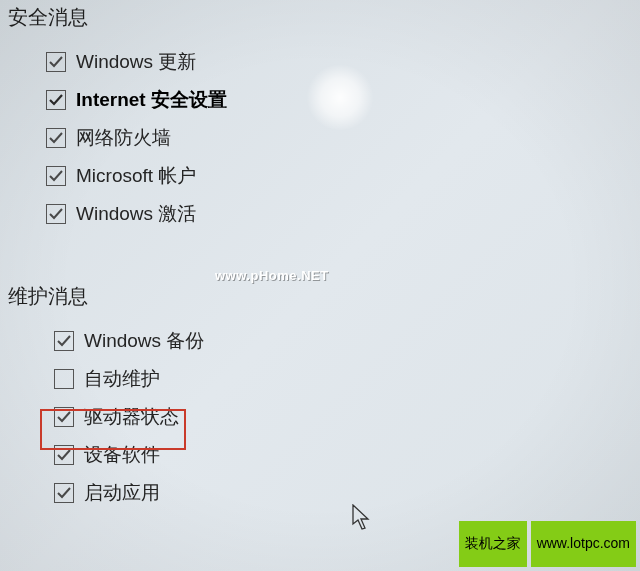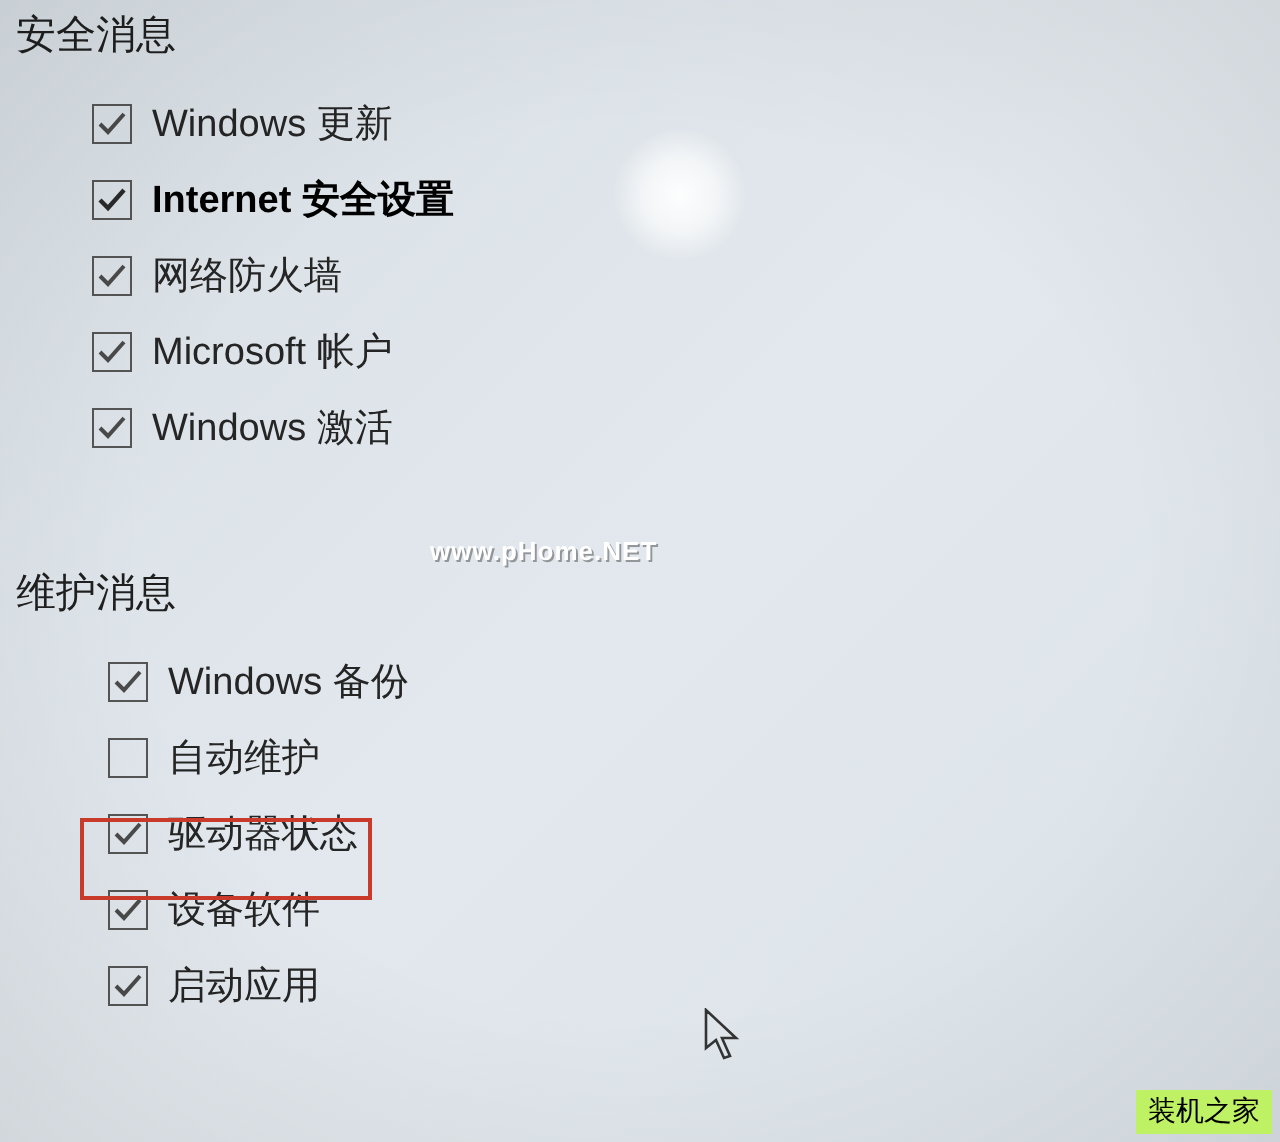--- a/index.html
+++ b/index.html
@@ -88,24 +88,24 @@
     }
     .bottom-watermarks {
       position: absolute;
       bottom: 4px;
       right: 4px;
       display: flex;
       gap: 4px;
       z-index: 20;
     }
     .wm-box {
-      background: #bef264;
+      background: #84cc16;
       color: #000;
       font-size: 14px;
-      padding: 2px 6px;
+      padding: 14px 6px;
       font-family: "Microsoft YaHei", Arial, sans-serif;
     }
     .cursor {
       position: absolute;
       left: 352px;
       top: 504px;
       z-index: 15;
       pointer-events: none;
     }
     .cursor svg { width: 20px; height: 28px; }
@@ -220,13 +220,14 @@
 </div>
 
 <div class="cursor">
   <svg viewBox="0 0 20 28">
       <path d="M1 1 L1 20 L6 16 L10 25 L13 24 L9 15 L16 15 Z" fill="none" stroke="#333" stroke-width="1.3"></path>
     </svg>
 </div>
 
 <div class="bottom-watermarks">
   <span class="wm-box">装机之家</span>
+  <span class="wm-box">www.lotpc.com</span>
 </div>
 
 </body></html>

